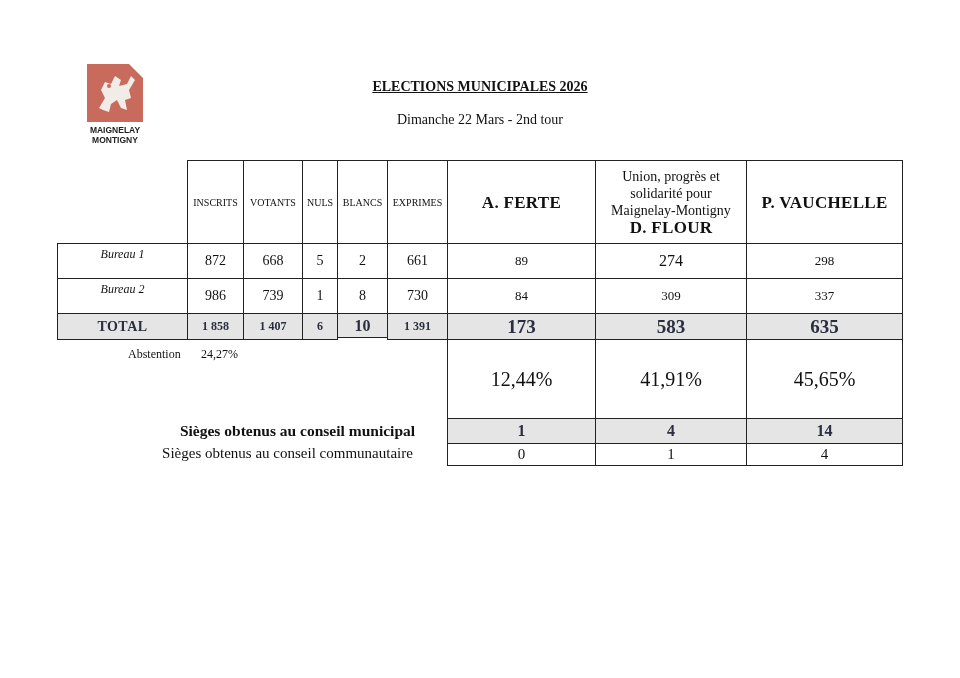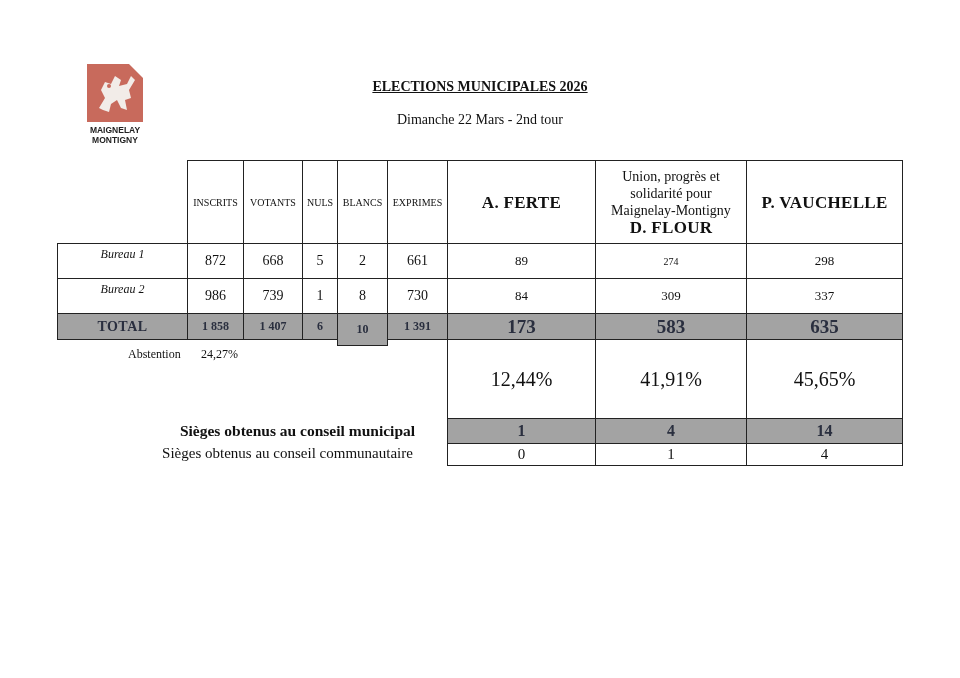--- a/index.html
+++ b/index.html
@@ -8,21 +8,21 @@
   .abs { position:absolute; }
   .logo-box { left:87px; top:64px; width:56px; height:58px; background:#c86a5c; }
   .logo-box svg { width:56px; height:58px; }
   .logo-text { left:72px; width:86px; text-align:center; font-family:"Liberation Sans", sans-serif;
                font-weight:bold; font-size:8.5px; line-height:10px; color:#222; }
   .title { left:340px; width:280px; top:79px; text-align:center; font-weight:bold; font-size:14px;
            text-decoration:underline; }
   .subtitle { left:340px; width:280px; top:112px; text-align:center; font-size:14px; }
   .cell { position:absolute; box-sizing:border-box; border:1px solid #222; display:flex;
           align-items:center; justify-content:center; text-align:center; }
-  .grey { background:#a3a3a3; }
+  .grey { background:#e5e5e5; }
   .hdr-small { font-size:10px; }
   .party { font-size:14px; line-height:17px; flex-direction:column; }
   .party b { font-size:17px; letter-spacing:0.3px; }
   .num { font-size:14px; }
   .bureau { font-size:12px; align-items:flex-start; padding-top:3px;font-style:italic; }
   .tot { font-weight:bold; font-size:14px; color:#2a2f3f; }
   .tot-big { font-weight:bold; font-size:19px; color:#2a2f3f; }
   .pct { font-size:20px; }
   .label-r { position:absolute; text-align:center; font-size:15px; }
 </style>
@@ -62,38 +62,38 @@
   <b>P. VAUCHELLE</b>
 </div>
 
 <div class="cell bureau" style="left:57px;top:243px;width:131px;height:36px;">Bureau 1</div>
 <div class="cell num" style="left:187px;top:243px;width:57px;height:36px;">872</div>
 <div class="cell num" style="left:243px;top:243px;width:60px;height:36px;">668</div>
 <div class="cell num" style="left:302px;top:243px;width:36px;height:36px;">5</div>
 <div class="cell num" style="left:337px;top:243px;width:51px;height:36px;">2</div>
 <div class="cell num" style="left:387px;top:243px;width:61px;height:36px;">661</div>
 <div class="cell num" style="left:447px;top:243px;width:149px;height:36px;font-size:13px;">89</div>
-<div class="cell num" style="left:595px;top:243px;width:152px;height:36px;font-size:10px;">274</div>
+<div class="cell num" style="left:595px;top:243px;width:152px;height:36px;font-size:16px;">274</div>
 <div class="cell num" style="left:746px;top:243px;width:157px;height:36px;font-size:13px;">298</div>
 
 <div class="cell bureau" style="left:57px;top:278px;width:131px;height:36px;">Bureau 2</div>
 <div class="cell num" style="left:187px;top:278px;width:57px;height:36px;">986</div>
 <div class="cell num" style="left:243px;top:278px;width:60px;height:36px;">739</div>
 <div class="cell num" style="left:302px;top:278px;width:36px;height:36px;">1</div>
 <div class="cell num" style="left:337px;top:278px;width:51px;height:36px;">8</div>
 <div class="cell num" style="left:387px;top:278px;width:61px;height:36px;">730</div>
 <div class="cell num" style="left:447px;top:278px;width:149px;height:36px;font-size:13px;">84</div>
 <div class="cell num" style="left:595px;top:278px;width:152px;height:36px;font-size:13px;">309</div>
 <div class="cell num" style="left:746px;top:278px;width:157px;height:36px;font-size:13px;">337</div>
 
 <div class="cell grey tot" style="left:57px;top:313px;width:131px;height:27px;letter-spacing:0.5px;">TOTAL</div>
 <div class="cell grey tot" style="left:187px;top:313px;width:57px;height:27px;font-size:12px;">1 858</div>
 <div class="cell grey tot" style="left:243px;top:313px;width:60px;height:27px;font-size:12px;">1 407</div>
 <div class="cell grey tot" style="left:302px;top:313px;width:36px;height:27px;font-size:12px;">6</div>
-<div class="cell grey tot" style="left:337px;top:313px;width:51px;height:33px;font-size:12px;">10</div>
+<div class="cell grey tot" style="left:337px;top:313px;width:51px;height:25px;font-size:16px;">10</div>
 <div class="cell grey tot" style="left:387px;top:313px;width:61px;height:27px;font-size:12px;">1 391</div>
 <div class="cell grey tot-big" style="left:447px;top:313px;width:149px;height:27px;">173</div>
 <div class="cell grey tot-big" style="left:595px;top:313px;width:152px;height:27px;">583</div>
 <div class="cell grey tot-big" style="left:746px;top:313px;width:157px;height:27px;">635</div>
 
 <div class="abs" style="left:128px;top:347px;font-size:12px;">Abstention</div>
 <div class="abs" style="left:201px;top:347px;font-size:12px;">24,27%</div>
 
 <div class="cell pct" style="left:447px;top:339px;width:149px;height:80px;">12,44%</div>
 <div class="cell pct" style="left:595px;top:339px;width:152px;height:80px;">41,91%</div>

